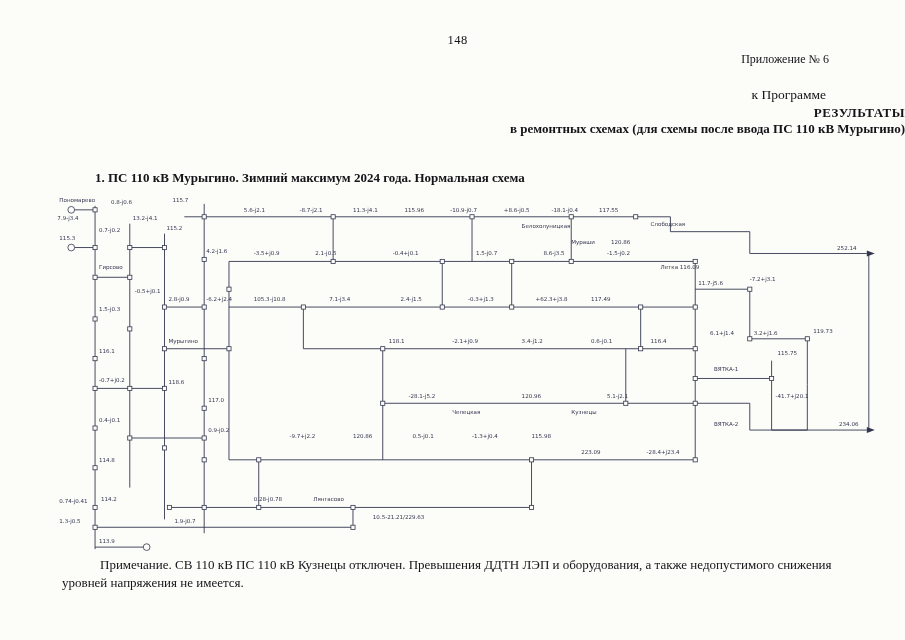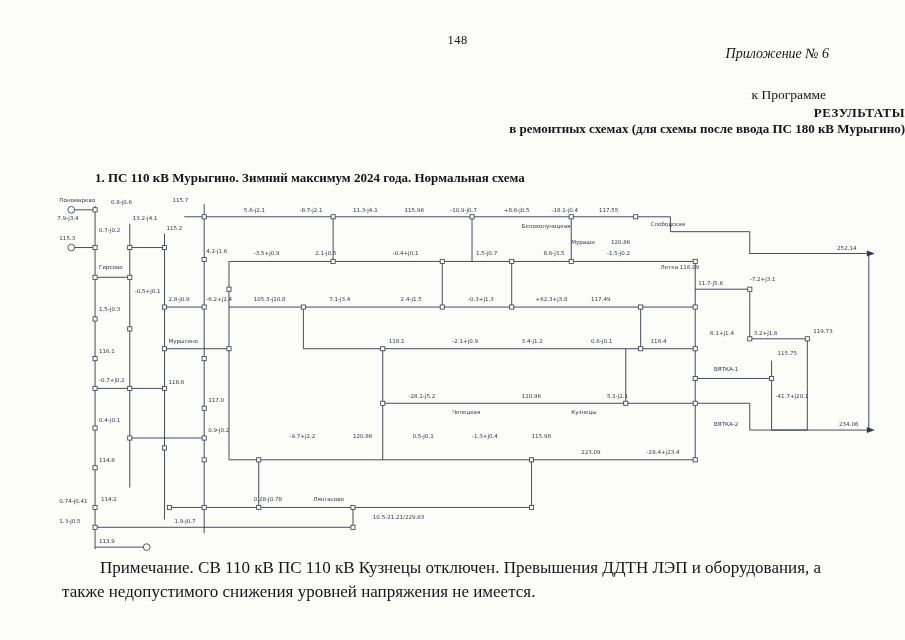--- a/index.html
+++ b/index.html
@@ -10,23 +10,22 @@
     background:#fcfcf9;
     color:#141419;
     overflow:hidden;
     box-shadow:0 0 4px rgba(0,0,0,.25);
   }
   .page-number{
     position:absolute;top:33px;left:5px;width:100%;
     text-align:center;font-size:12.5px;letter-spacing:.5px;
   }
   .annex{
-    position:absolute;top:46px;right:76px;
-    font-size:14px;
-    font-style:italic;
+    position:absolute;top:52px;right:76px;
+    font-size:12px;
   }
   .to-program{
     position:absolute;top:87px;right:79px;
     font-size:13.5px;
     text-align:right;
   }
   .title-block{
     position:absolute;top:105px;left:0;width:100%;
     text-align:right;font-weight:bold;font-size:13px;line-height:16px;
   }
@@ -34,37 +33,37 @@
   .section-heading{
     position:absolute;top:170px;left:95px;
     font-weight:bold;font-size:13px;
   }
   .diagram-wrap{
     position:absolute;top:190px;left:52px;width:845px;height:372px;
   }
   svg{display:block;}
   .note{
     position:absolute;top:556px;left:62px;width:781px;
-    font-size:17px;line-height:1.42;
+    font-size:13px;line-height:1.42;
     text-indent:38px;
   }
 </style>
 </head>
 <body>
 
 <div class="page">
 
   <div class="page-number">148</div>
 
   <div class="annex">Приложение № 6</div>
   <div class="to-program">к Программе</div>
 
   <div class="title-block">
     <div class="t1">РЕЗУЛЬТАТЫ</div>
-    <div class="t3">в ремонтных схемах (для схемы после ввода ПС 180 кВ Мурыгино)</div>
+    <div class="t3">в ремонтных схемах (для схемы после ввода ПС 110 кВ Мурыгино)</div>
   </div>
 
   <div class="section-heading">1.  ПС 110 кВ Мурыгино. Зимний максимум 2024 года. Нормальная схема</div>
 
   <div class="diagram-wrap">
     <svg width="845" height="372" viewBox="0 0 845 375" xmlns="http://www.w3.org/2000/svg">
         <polyline points="130,27 585,27" fill="none" stroke="#33364f" stroke-width="0.9"></polyline>
         <polyline points="585,27 620,27 620,42 700,42" fill="none" stroke="#33364f" stroke-width="0.9"></polyline>
         <polyline points="700,42 700,64 818,64" fill="none" stroke="#33364f" stroke-width="0.9"></polyline>
         <polyline points="40,16 40,362" fill="none" stroke="#33364f" stroke-width="0.9"></polyline>

